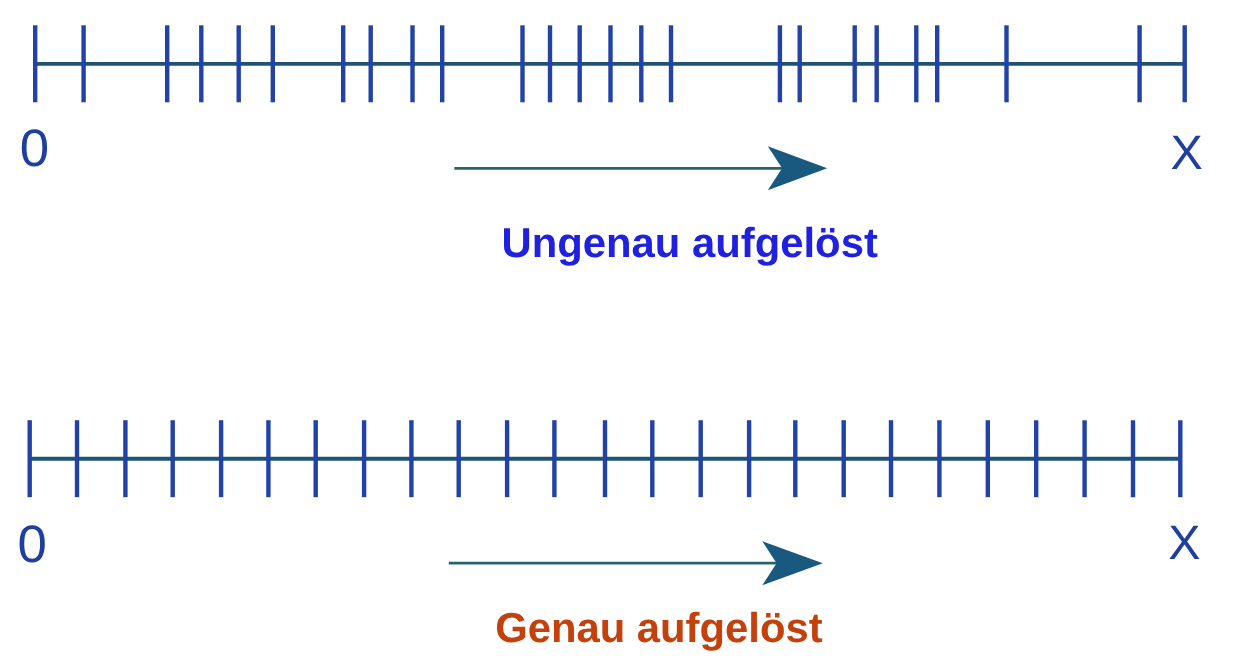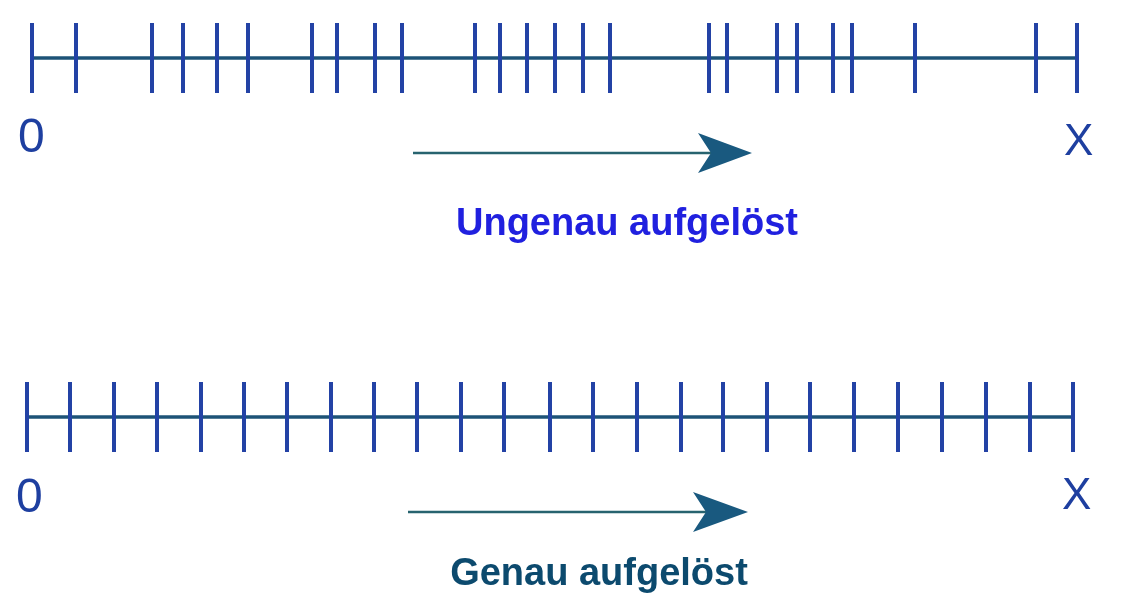--- a/index.html
+++ b/index.html
@@ -110,15 +110,15 @@
   <div class="axis-label origin-label" style="left: 18px; top: 112px; color: rgb(30, 63, 160);">0</div>
 
   <div class="axis-label end-label" style="left: 1064px; top: 118px; color: rgb(30, 63, 160);">X</div>
 
   <div class="caption" style="left: 605px; top: 202px; color: rgb(32, 32, 223); margin-left: 22px;">Ungenau aufgelöst</div>
 
   <div class="axis-label origin-label" style="left: 16px; top: 472px; color: rgb(30, 63, 160);">0</div>
 
   <div class="axis-label end-label" style="left: 1062px; top: 472px; color: rgb(30, 63, 160);">X</div>
 
-  <div class="caption" style="left: 599px; top: 552px; color: #0c4a6e;">Genau aufgelöst</div>
+  <div class="caption" style="left: 599px; top: 552px; color: #c2410c;">Genau aufgelöst</div>
 
 </div>
 
 </body></html>

